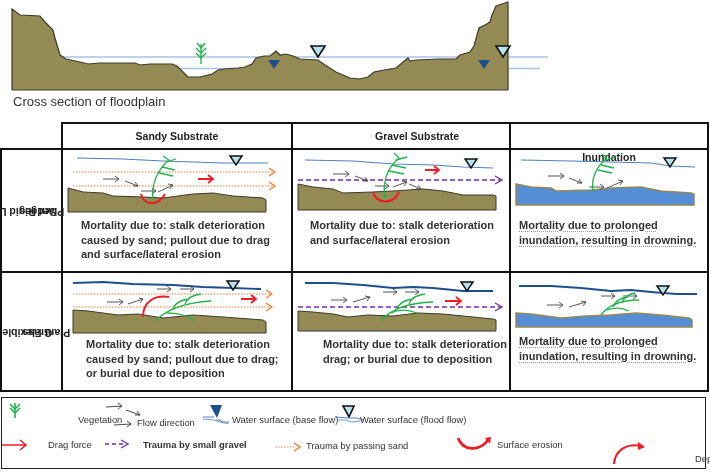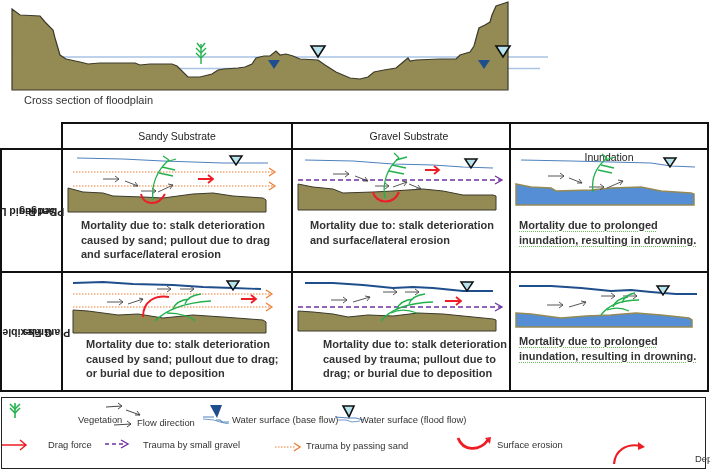--- a/index.html
+++ b/index.html
@@ -1,24 +1,24 @@
 <!DOCTYPE html>
 <html><head>
 <meta charset="utf-8">
 <style>
   html, body { margin:0; padding:0; background:#ffffff; }
   body { width:710px; height:473px; position:relative; overflow:hidden;
          font-family:"Liberation Sans", sans-serif; color:#222; }
   .abs { position:absolute; }
   #cross-section { position:absolute; left:0; top:0; width:710px; height:95px; }
-  #cs-caption { position:absolute; left:24px; top:94px; font-size:11px; color:#333; }
+  #cs-caption { position:absolute; left:13px; top:94px; font-size:13px; color:#333; }
   
   .tbl-line { position:absolute; background:#111; }
   .col-header { position:absolute; top:123px; height:18px; line-height:26px; text-align:center;
-                font-size:10.5px; font-weight:normal; color:#222;border-radius:6px; }
+                font-size:10.5px; font-weight:bold; color:#222;border-radius:6px; }
   .row-header { position:absolute; width:60px; display:flex; align-items:center; justify-content:center; }
   .row-header span { display:block; transform:rotate(-90deg); white-space:nowrap; text-align:center;
                      font-size:10.5px; font-weight:bold; line-height:13px; color:#222; }
   .cell-svg { position:absolute; }
   .cell-text { position:absolute; font-size:11px; line-height:14.6px; color:#333;font-weight:bold; }
   .squiggle { text-decoration: underline dotted #6bbf59; text-underline-offset:2px; }
   
   #legend-box { position:absolute; left:1px; top:397px; width:705px; height:72px;
                 border:1.5px solid #222; box-sizing:border-box; }
   .leg-label { position:absolute; font-size:9.4px; color:#333; white-space:nowrap; }
@@ -85,21 +85,21 @@
 <div class="tbl-line" style="left:0px;top:148px;width:709px;height:2px;"></div>
 <div class="tbl-line" style="left:0px;top:271px;width:709px;height:2px;"></div>
 <div class="tbl-line" style="left:0px;top:390px;width:709px;height:2px;"></div>
 <div class="tbl-line" style="left:0px;top:148px;width:1.5px;height:244px;"></div>
 <div class="tbl-line" style="left:61px;top:122px;width:2px;height:270px;"></div>
 <div class="tbl-line" style="left:291px;top:122px;width:2px;height:270px;"></div>
 <div class="tbl-line" style="left:509px;top:122px;width:2px;height:270px;"></div>
 <div class="tbl-line" style="left:707px;top:122px;width:2px;height:270px;"></div>
 
 <div class="col-header" style="left:63px;width:228px;">Sandy Substrate</div>
-<div class="col-header" style="left:301px;width:216px;">Gravel Substrate</div>
+<div class="col-header" style="left:293px;width:216px;padding-left:16px;">Gravel Substrate</div>
 <div class="col-header" style="left:511px;width:196px;margin-top:21px;">Inundation</div>
 
 <div class="row-header" style="left:1px;top:150px;height:121px;">
   <span>
       <span style="display: block;">Plant Rigid Like</span>
       <span style="display: block;">Sedges</span>
     </span>
 </div>
 <div class="row-header" style="left:1px;top:273px;height:117px;">
   <span>
@@ -220,21 +220,20 @@
     <path d="M112,19 L126,19 M122,16 L126,19 L122,22"></path>
   </g>
   <path d="M152,28 L168,28 M163,24 L168,28 L163,32" stroke="#ee1c24" stroke-width="1.8" fill="none"></path>
   <g stroke="#22b14c" stroke-width="1.3" fill="none">
     <path d="M88,48 C96,38 110,30 140,29"></path>
     <path d="M104,36 C106,30 112,27 120,26 M116,31 C118,25 124,22 132,21 M98,40 C106,36 116,37 124,40"></path>
   </g>
 </svg>
 <div class="cell-text" style="left:323px;top:337px;">
   <div>Mortality due to: stalk deterioration</div>
-  <div>caused by trauma; pullout due to</div>
   <div>drag; or burial due to deposition</div>
 </div>
 
 <svg class="cell-svg" style="left:511px;top:273px" width="196" height="62" viewBox="0 0 196 62">
   <path d="M8,13 L40,13 L70,15 L100,18 L120,17 L140,19 L165,21 L186,21" stroke="#1f4e8c" stroke-width="1.8" fill="none"></path>
   <polygon points="146,13 158,13 152,22" fill="#b7e3ee" stroke="#111" stroke-width="1.5"></polygon>
   <path d="M5,40 L20,41 L35,43 L50,45 L75,43 L100,42 L125,40 L150,42 L178,45 L181,47 L181,54 L5,54 Z" fill="#558ed5" stroke="#948a54" stroke-width="1.5"></path>
   <g stroke="#444" stroke-width="0.9" fill="none">
     <path d="M36,32 L52,32 M48,29 L52,32 L48,35"></path>
     <path d="M58,34 L75,29 M70,28 L75,29 L72,33"></path>
@@ -286,21 +285,21 @@
 
 <svg class="leg-icon" style="left:2px;top:437px" width="26" height="14" viewBox="0 0 26 14">
   <path d="M0,8 L24,8 M18,3 L24,8 L18,13" stroke="#ee1c24" stroke-width="1.5" fill="none"></path>
 </svg>
 <div class="leg-label" style="left:28px;top:439px;padding-left:20px;">Drag force</div>
 
 <svg class="leg-icon" style="left:104px;top:438px" width="26" height="12" viewBox="0 0 26 12">
   <path d="M1,6 L20,6" stroke="#7030a0" stroke-width="1.4" stroke-dasharray="4,3" fill="none"></path>
   <path d="M17,2 L24,6 L17,10" stroke="#7030a0" stroke-width="1.4" fill="none"></path>
 </svg>
-<div class="leg-label" style="left:143px;top:439px;">Trauma by small gravel</div>
+<div class="leg-label" style="left:143px;top:439px;font-weight:bold;">Trauma by small gravel</div>
 
 <svg class="leg-icon" style="left:274px;top:440px" width="28" height="12" viewBox="0 0 28 12">
   <path d="M1,7 L22,7" stroke="#ed7d31" stroke-width="1.2" stroke-dasharray="1.5,1.5" fill="none"></path>
   <path d="M20,3 L26,7 L20,11" stroke="#ed7d31" stroke-width="1.4" fill="none"></path>
 </svg>
 <div class="leg-label" style="left:306px;top:440px;">Trauma by passing sand</div>
 
 <svg class="leg-icon" style="left:455px;top:434px" width="40" height="20" viewBox="0 0 40 20">
   <path d="M3,4 C8,17 24,18 33,6" stroke="#ee1c24" stroke-width="2.8" fill="none"></path>
   <path d="M30,4 L36,3 L35,10 Z" fill="#ee1c24"></path>

